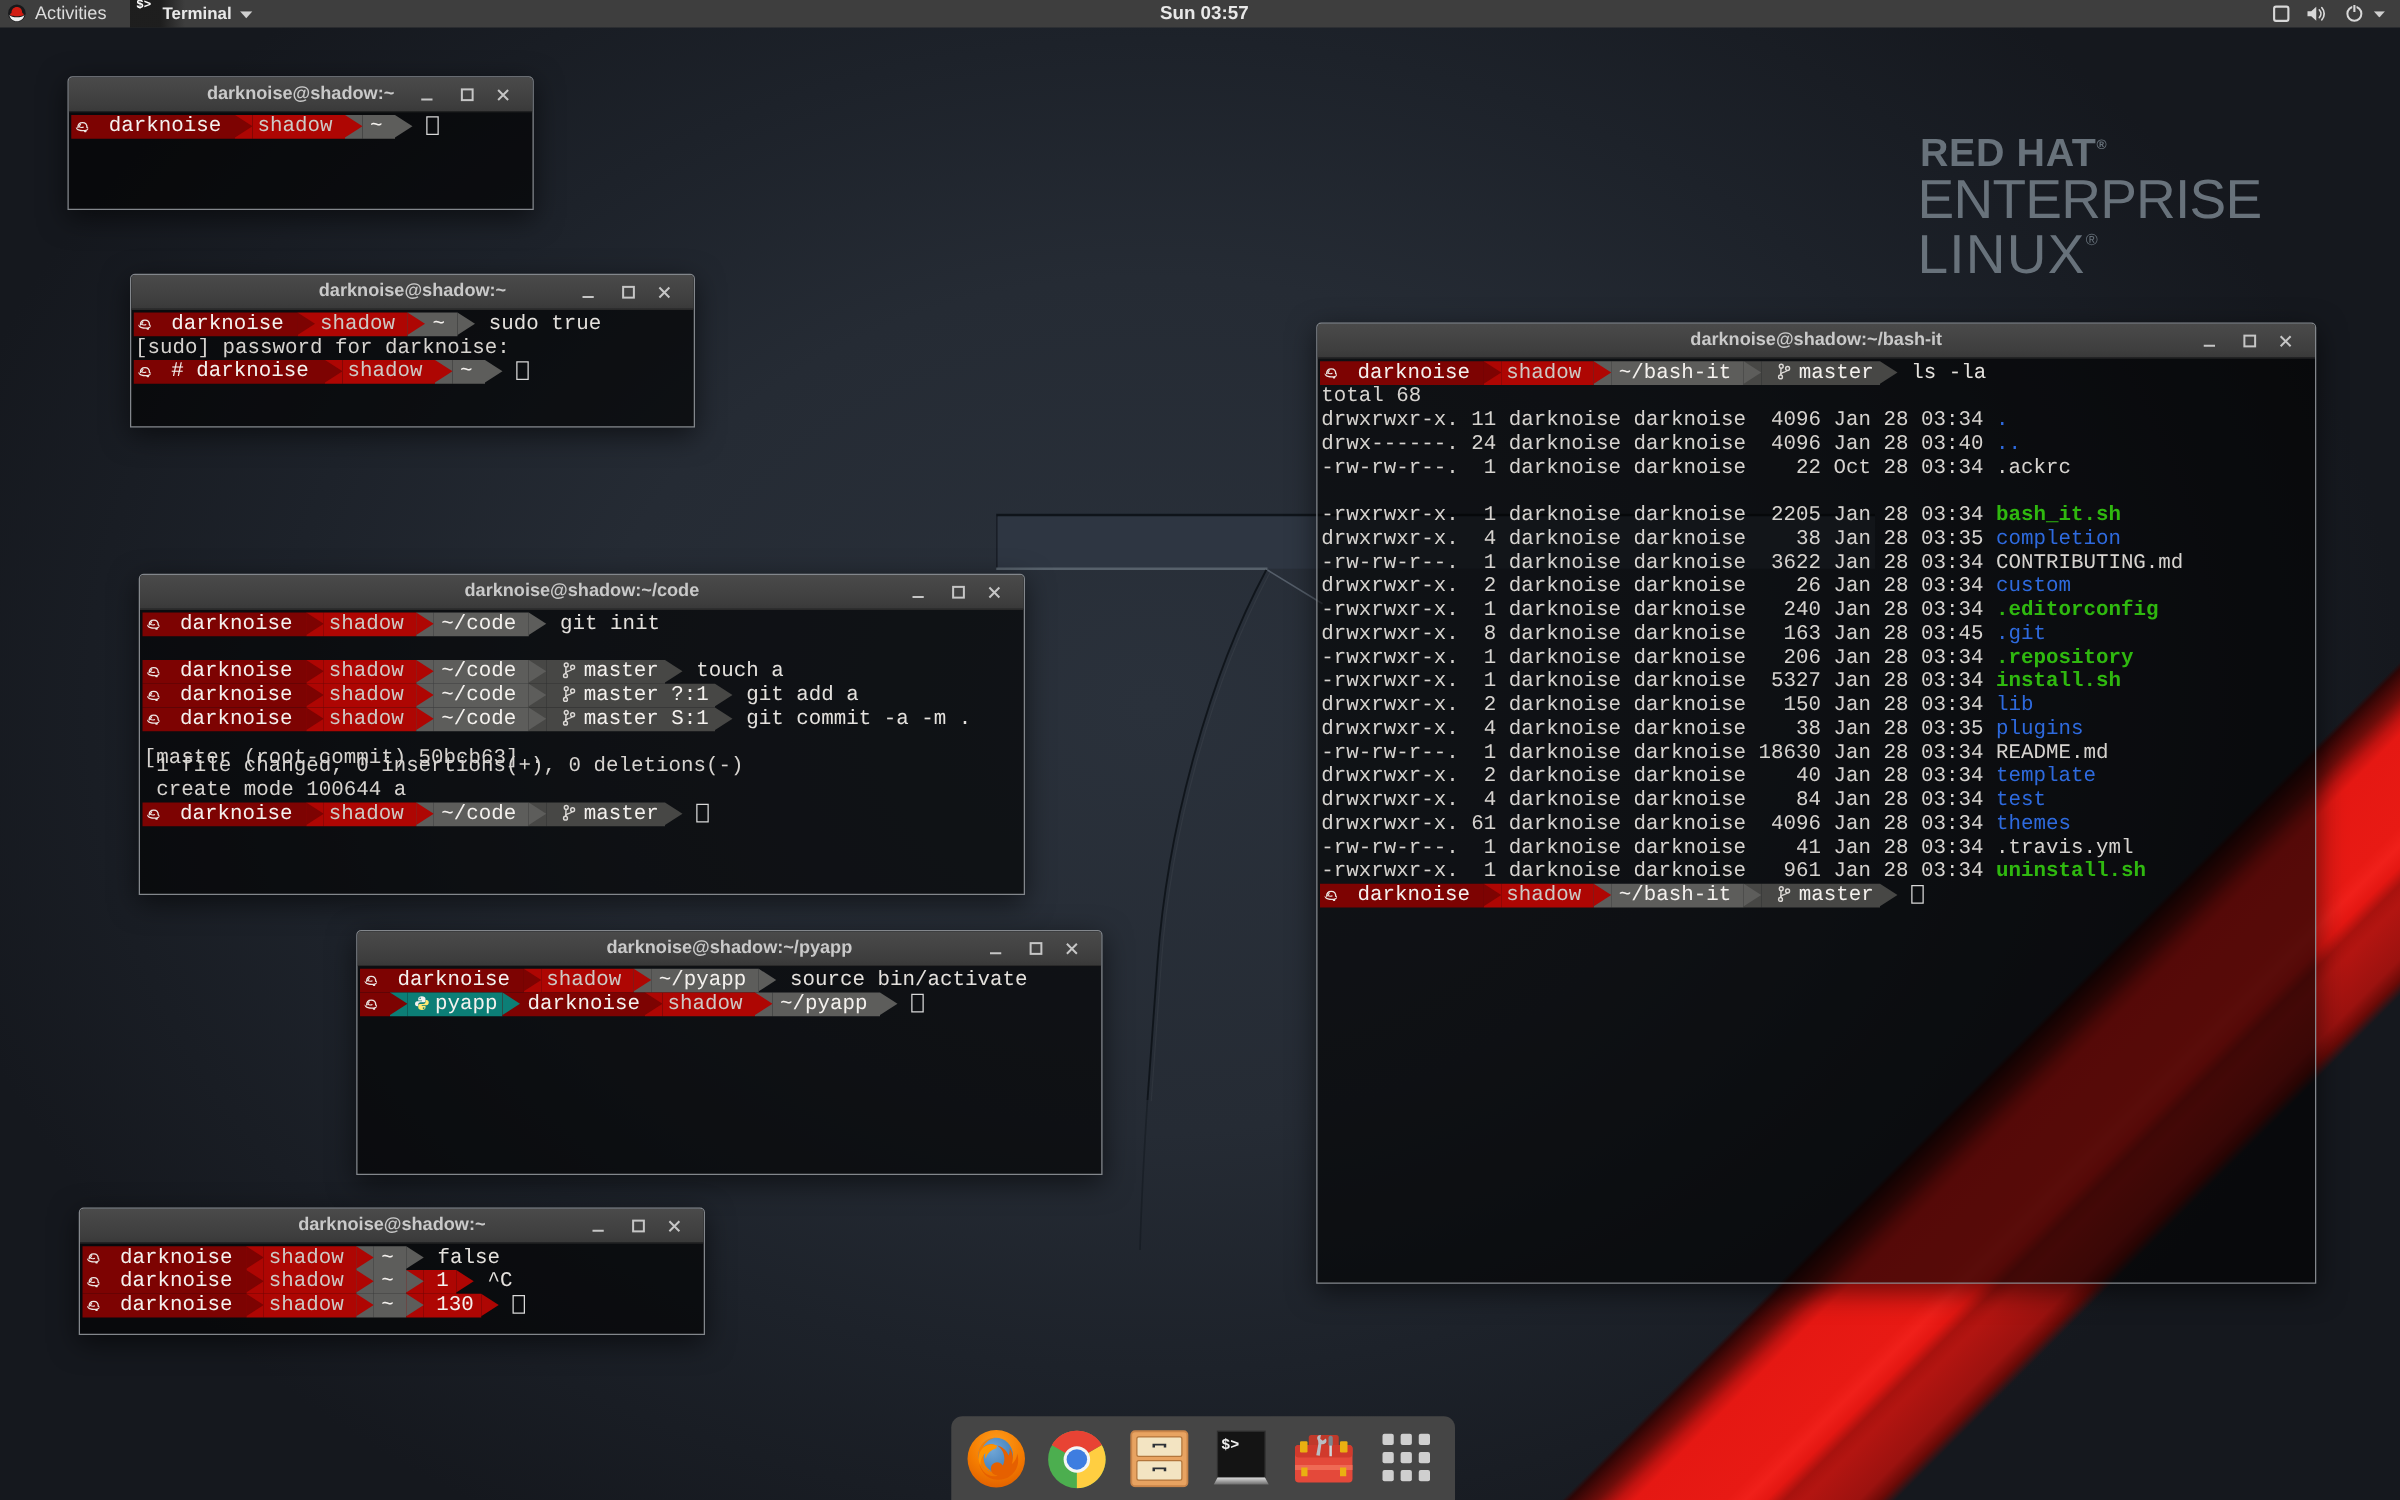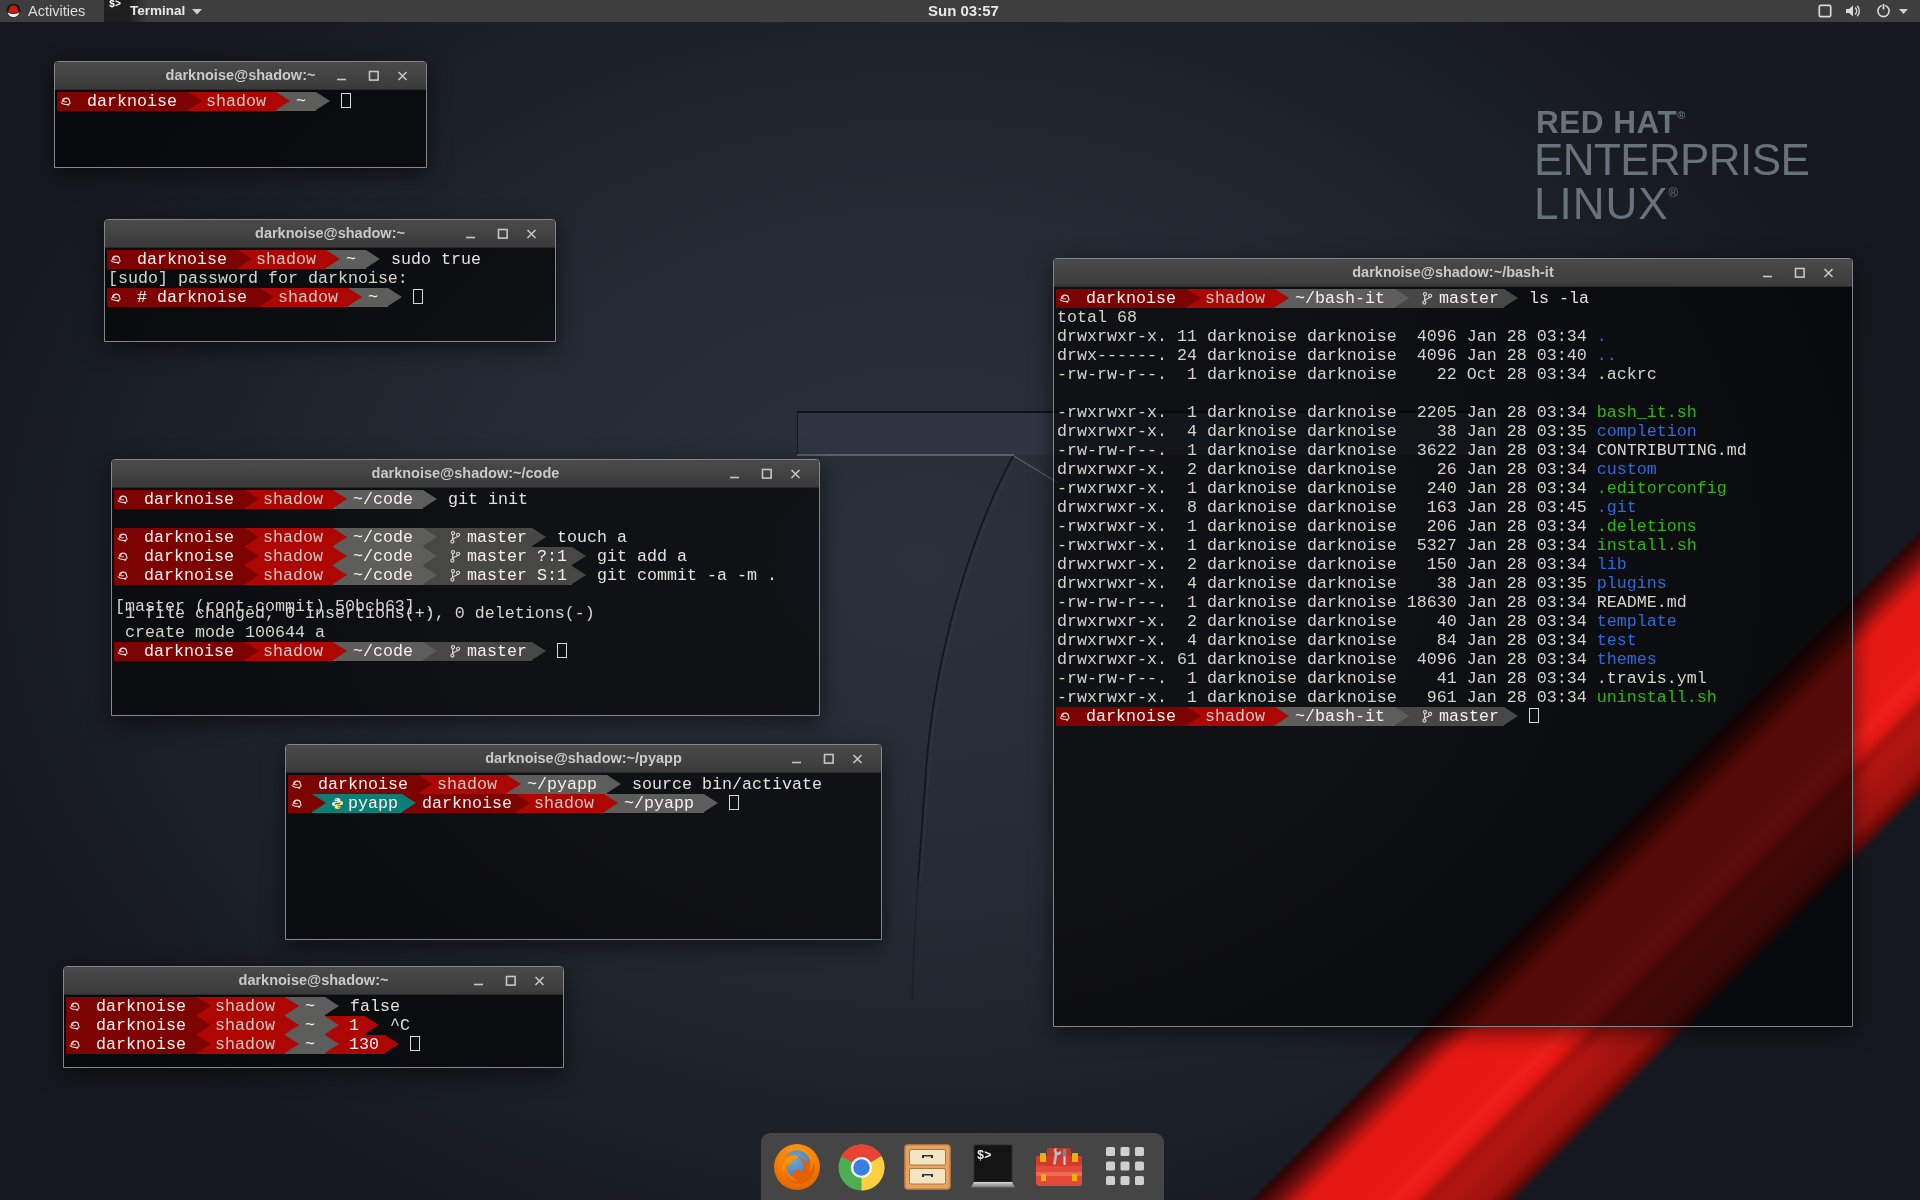--- a/index.html
+++ b/index.html
@@ -35,21 +35,21 @@
  font-size:16.66px;line-height:19px;white-space:pre}
 .bgs{position:absolute;top:0;height:19px}
 .ar{position:absolute;top:0;width:14px;height:19px}
 .ar i{position:absolute;left:0;top:0;width:0;height:0;border-top:9.5px solid transparent;
  border-bottom:9.5px solid transparent;border-left:14px solid}
 .t{position:absolute;top:0;line-height:19px}
 .hat{position:absolute;left:3px;top:3px}
 .bsvg{vertical-align:-2px}
 .cur{position:absolute;top:1px;width:10px;height:15px;border:1.2px solid #d9d9d9}
 .bl{color:#2e6ade;font-weight:normal}
-.gr{color:#2fb80f;font-weight:normal}
+.gr{color:#2fb80f;font-weight:bold}
 #dock{position:absolute;left:761px;top:1133px;width:403px;height:67px;background:#454545;border-radius:9px 9px 0 0}
 .dk{position:absolute}
 </style></head>
 <body>
 <div id="wp">
 <div id="sevenbar"></div>
 <div id="sevenbot"></div>
 <svg id="sevenleg" width="1920" height="1200" viewBox="0 0 1920 1200">
 <path d="M1014 456 L1058 483" stroke="rgba(130,142,155,0.5)" stroke-width="1.2" fill="none"></path>
 <path d="M1013 456 C968 540 934 660 926 770 C923 815 920 850 918 880" stroke="rgba(10,15,20,0.8)" stroke-width="1.5" fill="none"></path>
@@ -247,21 +247,21 @@
       <div class="ln" style="top:19px"><span class="t" style="left:1px;color:#d6d3cf">total 68</span></div>
       <div class="ln" style="top:38px"><span class="t" style="left:1px;color:#d6d3cf">drwxrwxr-x. 11 darknoise darknoise  4096 Jan 28 03:34 <b class="bl">.</b></span></div>
       <div class="ln" style="top:57px"><span class="t" style="left:1px;color:#d6d3cf">drwx------. 24 darknoise darknoise  4096 Jan 28 03:40 <b class="bl">..</b></span></div>
       <div class="ln" style="top:76px"><span class="t" style="left:1px;color:#d6d3cf">-rw-rw-r--.  1 darknoise darknoise    22 Oct 28 03:34 .ackrc</span></div>
       <div class="ln" style="top:114px"><span class="t" style="left:1px;color:#d6d3cf">-rwxrwxr-x.  1 darknoise darknoise  2205 Jan 28 03:34 <b class="gr">bash_it.sh</b></span></div>
       <div class="ln" style="top:133px"><span class="t" style="left:1px;color:#d6d3cf">drwxrwxr-x.  4 darknoise darknoise    38 Jan 28 03:35 <b class="bl">completion</b></span></div>
       <div class="ln" style="top:152px"><span class="t" style="left:1px;color:#d6d3cf">-rw-rw-r--.  1 darknoise darknoise  3622 Jan 28 03:34 CONTRIBUTING.md</span></div>
       <div class="ln" style="top:171px"><span class="t" style="left:1px;color:#d6d3cf">drwxrwxr-x.  2 darknoise darknoise    26 Jan 28 03:34 <b class="bl">custom</b></span></div>
       <div class="ln" style="top:190px"><span class="t" style="left:1px;color:#d6d3cf">-rwxrwxr-x.  1 darknoise darknoise   240 Jan 28 03:34 <b class="gr">.editorconfig</b></span></div>
       <div class="ln" style="top:209px"><span class="t" style="left:1px;color:#d6d3cf">drwxrwxr-x.  8 darknoise darknoise   163 Jan 28 03:45 <b class="bl">.git</b></span></div>
-      <div class="ln" style="top:228px"><span class="t" style="left:1px;color:#d6d3cf">-rwxrwxr-x.  1 darknoise darknoise   206 Jan 28 03:34 <b class="gr">.deletions</b></span></div>
+      <div class="ln" style="top:228px"><span class="t" style="left:1px;color:#d6d3cf">-rwxrwxr-x.  1 darknoise darknoise   206 Jan 28 03:34 <b class="gr">.repository</b></span></div>
       <div class="ln" style="top:247px"><span class="t" style="left:1px;color:#d6d3cf">-rwxrwxr-x.  1 darknoise darknoise  5327 Jan 28 03:34 <b class="gr">install.sh</b></span></div>
       <div class="ln" style="top:266px"><span class="t" style="left:1px;color:#d6d3cf">drwxrwxr-x.  2 darknoise darknoise   150 Jan 28 03:34 <b class="bl">lib</b></span></div>
       <div class="ln" style="top:285px"><span class="t" style="left:1px;color:#d6d3cf">drwxrwxr-x.  4 darknoise darknoise    38 Jan 28 03:35 <b class="bl">plugins</b></span></div>
       <div class="ln" style="top:304px"><span class="t" style="left:1px;color:#d6d3cf">-rw-rw-r--.  1 darknoise darknoise 18630 Jan 28 03:34 README.md</span></div>
       <div class="ln" style="top:323px"><span class="t" style="left:1px;color:#d6d3cf">drwxrwxr-x.  2 darknoise darknoise    40 Jan 28 03:34 <b class="bl">template</b></span></div>
       <div class="ln" style="top:342px"><span class="t" style="left:1px;color:#d6d3cf">drwxrwxr-x.  4 darknoise darknoise    84 Jan 28 03:34 <b class="bl">test</b></span></div>
       <div class="ln" style="top:361px"><span class="t" style="left:1px;color:#d6d3cf">drwxrwxr-x. 61 darknoise darknoise  4096 Jan 28 03:34 <b class="bl">themes</b></span></div>
       <div class="ln" style="top:380px"><span class="t" style="left:1px;color:#d6d3cf">-rw-rw-r--.  1 darknoise darknoise    41 Jan 28 03:34 .travis.yml</span></div>
       <div class="ln" style="top:399px"><span class="t" style="left:1px;color:#d6d3cf">-rwxrwxr-x.  1 darknoise darknoise   961 Jan 28 03:34 <b class="gr">uninstall.sh</b></span></div>
       <div class="ln" style="top:418px"><span class="bgs" style="left:0px;width:131px;background:#7d0302"><svg class="hat" width="12" height="13" viewBox="0 0 12 13">

